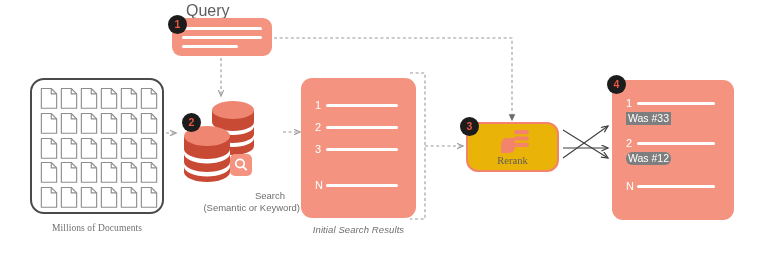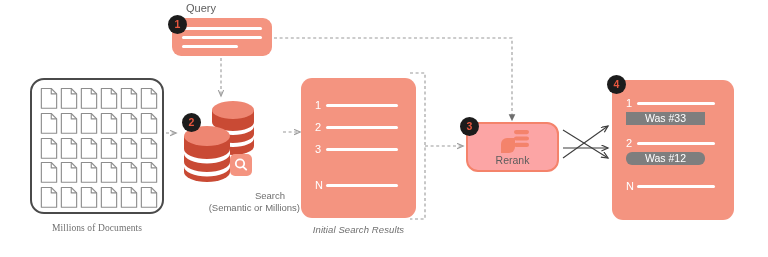--- a/index.html
+++ b/index.html
@@ -30,29 +30,29 @@
   
   #db-wrap{left:176px;top:96px;width:108px;height:92px;}
 
   
   #initial-box{left:301px;top:78px;width:115px;height:140px;background:#F49480;border-radius:11px;}
   .row{position:absolute;display:flex;align-items:center;left:14px;}
   .row .num{color:#ffffff;font-size:11px;line-height:11px;width:11px;}
   .row .bar{height:2.4px;background:#ffffff;border-radius:2px;}
 
   
-  #rerank-card{left:466px;top:122px;width:93px;height:50px;background:#fca5a5;
-               border:2.2px solid #F4836B;border-radius:12px;box-sizing:border-box;}
+  #rerank-card{left:466px;top:122px;width:93px;height:50px;background:#eab308;
+               border:2.2px solid #F4836B;border-radius:12px;box-sizing:border-box;font-family:Liberation Serif, serif;}
   #rerank-label{position:absolute;left:0;right:0;bottom:4px;text-align:center;
                 font-size:10.5px;color:#5d5d5d;}
 
   
   #reranked-box{left:612px;top:80px;width:122px;height:140px;background:#F49480;border-radius:11px;}
   .was-tag{position:absolute;background:#7e7e7e;color:#ffffff;font-size:10.5px;
-           line-height:13px;padding:0px 19px;white-space:nowrap;}
+           line-height:13px;padding:0px 2px;white-space:nowrap;}
 
   
   .badge{position:absolute;width:19px;height:19px;border-radius:50%;background:#1c1c1c;
          color:#E8573F;font-size:10.5px;font-weight:bold;display:flex;
          align-items:center;justify-content:center;line-height:1;}
 
   svg.overlay{position:absolute;left:0;top:0;width:768px;height:257px;pointer-events:none;}
 </style>
 </head>
 <body>
@@ -279,21 +279,21 @@
         <div class="doc-icon">
           <svg viewBox="0 0 16 20" preserveAspectRatio="xMidYMid meet">
             <path d="M1.2,1.2 H10 L14.8,6 V18.8 H1.2 Z" fill="#ffffff" stroke="#8d8d8d" stroke-width="1" stroke-linejoin="round"></path>
             <path d="M10,1.2 V6 H14.8" fill="none" stroke="#8d8d8d" stroke-width="1" stroke-linejoin="round"></path>
           </svg>
         </div>
       </div>
   </div>
   <div class="abs caption" style="left:30px;top:222px;width:134px;font-family:Liberation Serif, serif;">Millions of Documents</div>
 
-  <div class="abs" style="left:186px;top:2px;width:90px;text-align:left;font-size:11px;color:#5d5d5d;">Query</div>
+  <div class="abs" style="left:186px;top:2px;width:90px;text-align:left;font-size:16px;color:#5d5d5d;">Query</div>
   <div class="abs" id="query-box">
     <div class="qline" style="top:9px;width:80px;"></div>
     <div class="qline" style="top:18px;width:80px;"></div>
     <div class="qline" style="top:27px;width:56px;"></div>
   </div>
   <div class="badge" style="left:168px;top:15px;">1</div>
 
   <div class="abs" id="db-wrap">
     <svg width="108" height="92" viewBox="0 0 108 92">
 
@@ -313,21 +313,21 @@
 
       <g>
         <rect x="54" y="58" width="22" height="22" rx="5" fill="#F49480"></rect>
         <circle cx="64" cy="67.5" r="4.2" fill="none" stroke="#ffffff" stroke-width="1.8"></circle>
         <line x1="67" y1="70.6" x2="70.2" y2="73.6" stroke="#ffffff" stroke-width="1.9" stroke-linecap="round"></line>
       </g>
     </svg>
   </div>
   <div class="badge" style="left:182px;top:113px;">2</div>
   <div class="abs sublabel" style="left:175px;top:190px;width:110px;">Search</div>
-  <div class="abs sublabel" style="left:160px;top:202px;width:140px;">(Semantic or Millions)</div>
+  <div class="abs sublabel" style="left:160px;top:202px;width:140px;">(Semantic or Keyword)</div>
 
   <div class="abs" id="initial-box">
     <div class="row" style="top:22px;">
       <span class="num">1</span>
       <span class="bar" style="width:72px;"></span>
     </div>
     <div class="row" style="top:44px;">
       <span class="num">2</span>
       <span class="bar" style="width:72px;"></span>
     </div>

